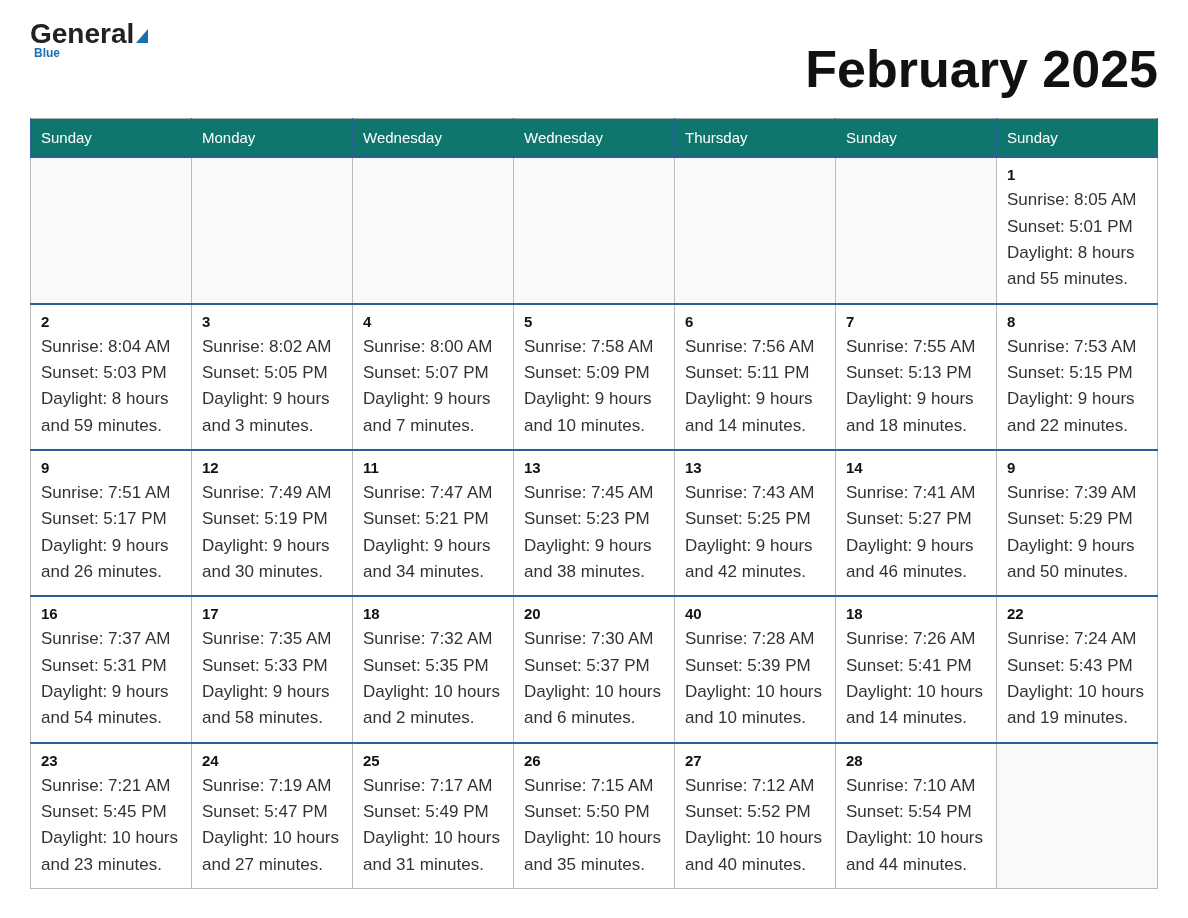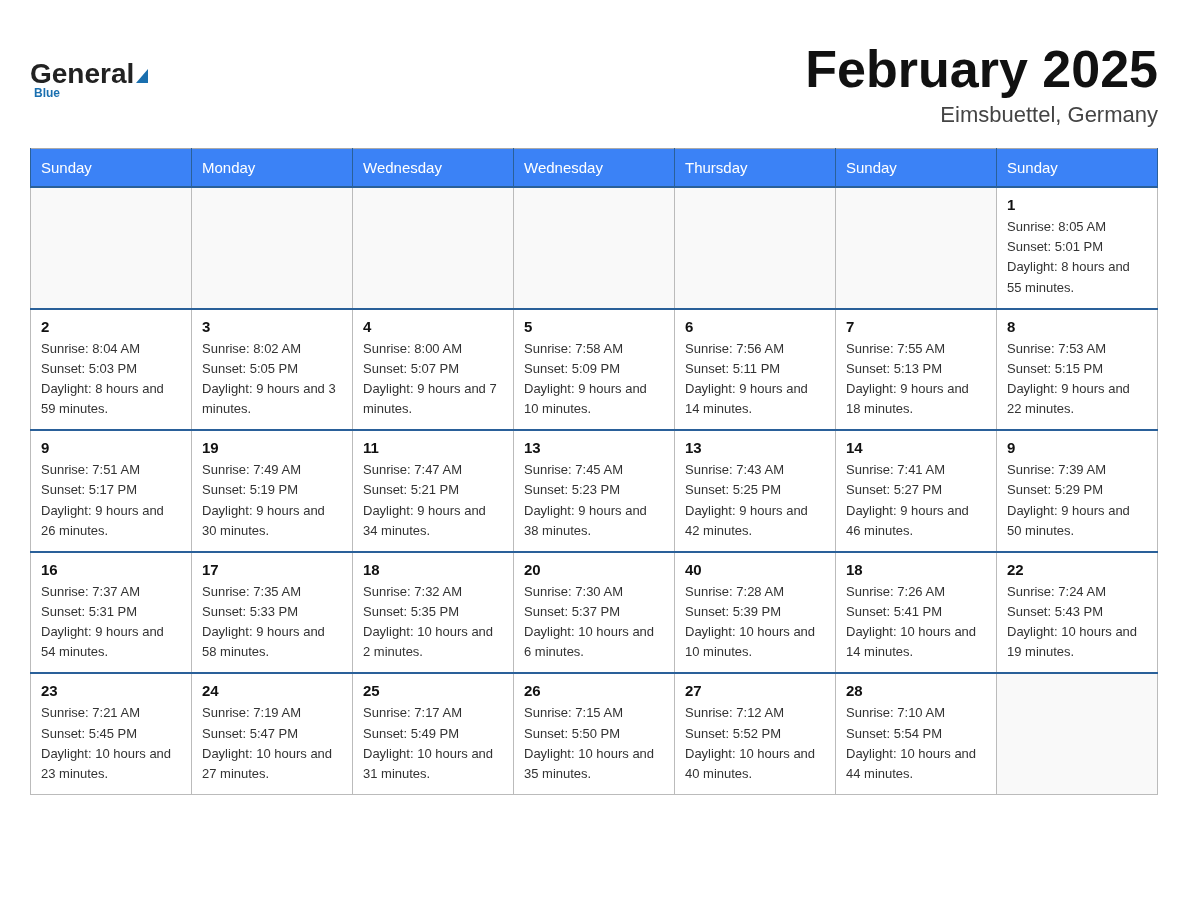--- a/index.html
+++ b/index.html
@@ -19,21 +19,20 @@
     .logo {
       display: flex;
       flex-direction: column;
       align-items: flex-start;
     }
     .logo-top {
       font-size: 28px;
       font-weight: bold;
       color: #222;
       line-height: 1;
-      margin-top: 40px;
     }
     .logo-triangle {
       width: 0;
       height: 0;
       border-left: 12px solid transparent;
       border-bottom: 14px solid #1a6faf;
       display: inline-block;
       margin-left: 2px;
       vertical-align: middle;
     }
@@ -59,21 +58,21 @@
       font-weight: normal;
       color: #444;
       margin-top: 4px;
     }
     .calendar {
       width: 100%;
       border-collapse: collapse;
       border: 1px solid #aaa;
     }
     .calendar th {
-      background-color: #3b82f6;
+      background-color: #0f766e;
       color: #fff;
       text-align: left;
       padding: 10px 10px;
       font-size: 15px;
       font-weight: normal;
       border: 1px solid #2a6099;
     }
     .calendar td {
       vertical-align: top;
       padding: 8px 10px 10px 10px;
@@ -84,21 +83,21 @@
       color: #333;
     }
     .calendar td .day-num {
       font-size: 15px;
       font-weight: bold;
       color: #111;
       display: block;
       margin-bottom: 4px;
     }
     .calendar td .day-info {
-      font-size: 13px;
+      font-size: 17px;
       line-height: 1.55;
       color: #333;
     }
     .calendar tr td {
       border-top: 2px solid #2a6099;
     }
     .calendar thead tr th {
       border-top: none;
     }
     .empty-cell {
@@ -110,21 +109,20 @@
 
 <div class="header">
   <div class="logo">
     <div class="logo-top">
       <span>General</span><span class="logo-triangle"></span>
     </div>
     <div class="logo-bottom">Blue</div>
   </div>
   <div class="title-block">
     <h1>February 2025</h1>
-    <h2>Eimsbuettel, Germany</h2>
   </div>
 </div>
 
 <table class="calendar">
   <thead>
     <tr>
     <th>Sunday</th>
         <th>Monday</th>
         <th>Wednesday</th>
         <th>Wednesday</th>
@@ -175,21 +173,21 @@
           <span class="day-num">8</span>
           <div class="day-info">Sunrise: 7:53 AM<br>Sunset: 5:15 PM<br>Daylight: 9 hours and 22 minutes.</div>
         </td>
       </tr>
       <tr>
         <td>
           <span class="day-num">9</span>
           <div class="day-info">Sunrise: 7:51 AM<br>Sunset: 5:17 PM<br>Daylight: 9 hours and 26 minutes.</div>
         </td>
         <td>
-          <span class="day-num">19</span>
+          <span class="day-num">12</span>
           <div class="day-info">Sunrise: 7:49 AM<br>Sunset: 5:19 PM<br>Daylight: 9 hours and 30 minutes.</div>
         </td>
         <td>
           <span class="day-num">11</span>
           <div class="day-info">Sunrise: 7:47 AM<br>Sunset: 5:21 PM<br>Daylight: 9 hours and 34 minutes.</div>
         </td>
         <td>
           <span class="day-num">13</span>
           <div class="day-info">Sunrise: 7:45 AM<br>Sunset: 5:23 PM<br>Daylight: 9 hours and 38 minutes.</div>
         </td>

